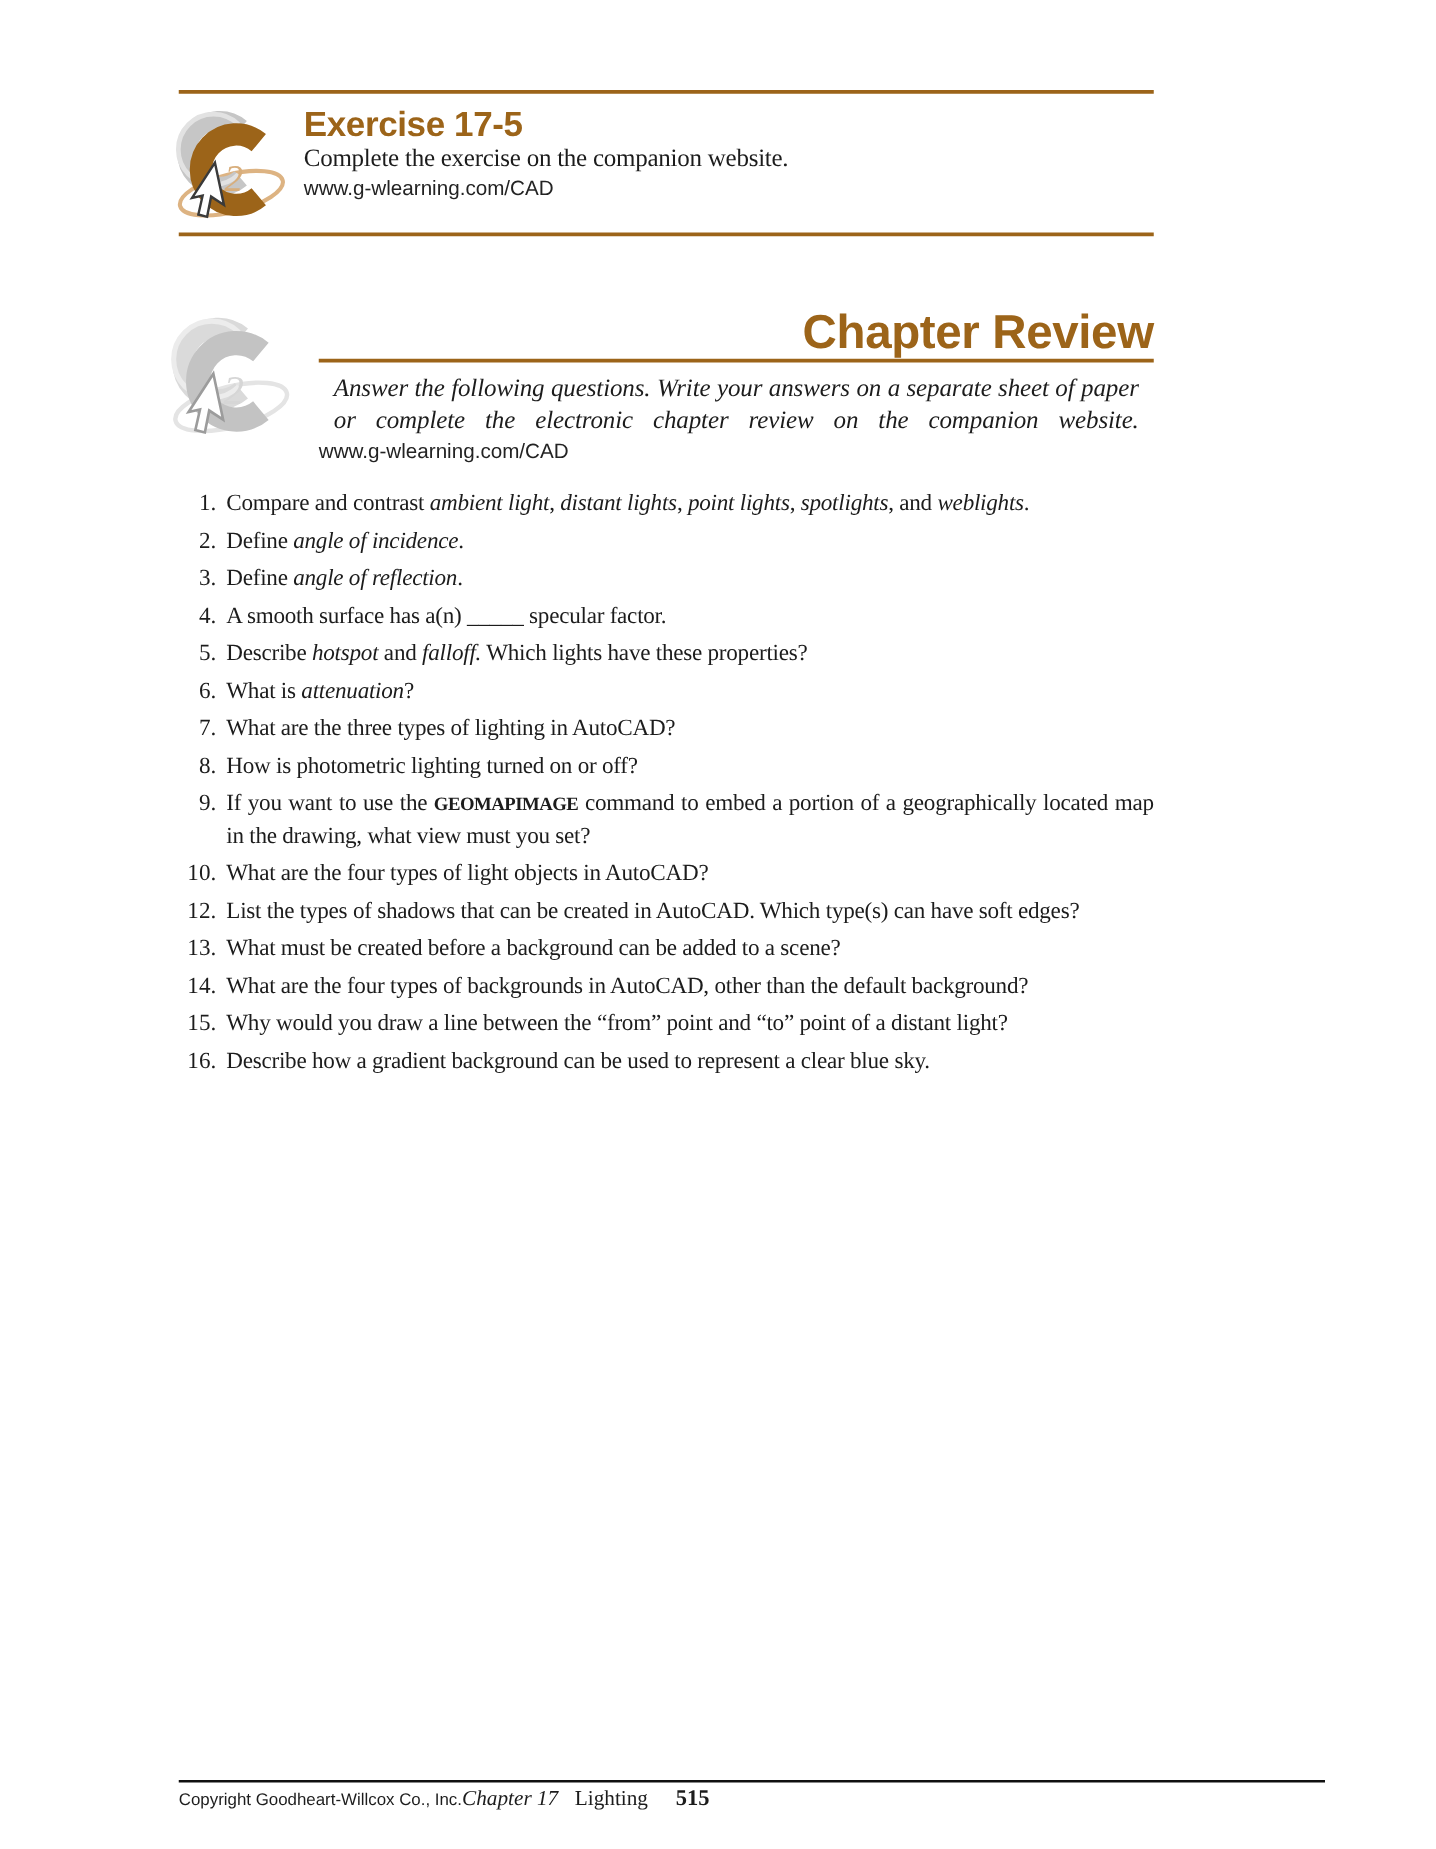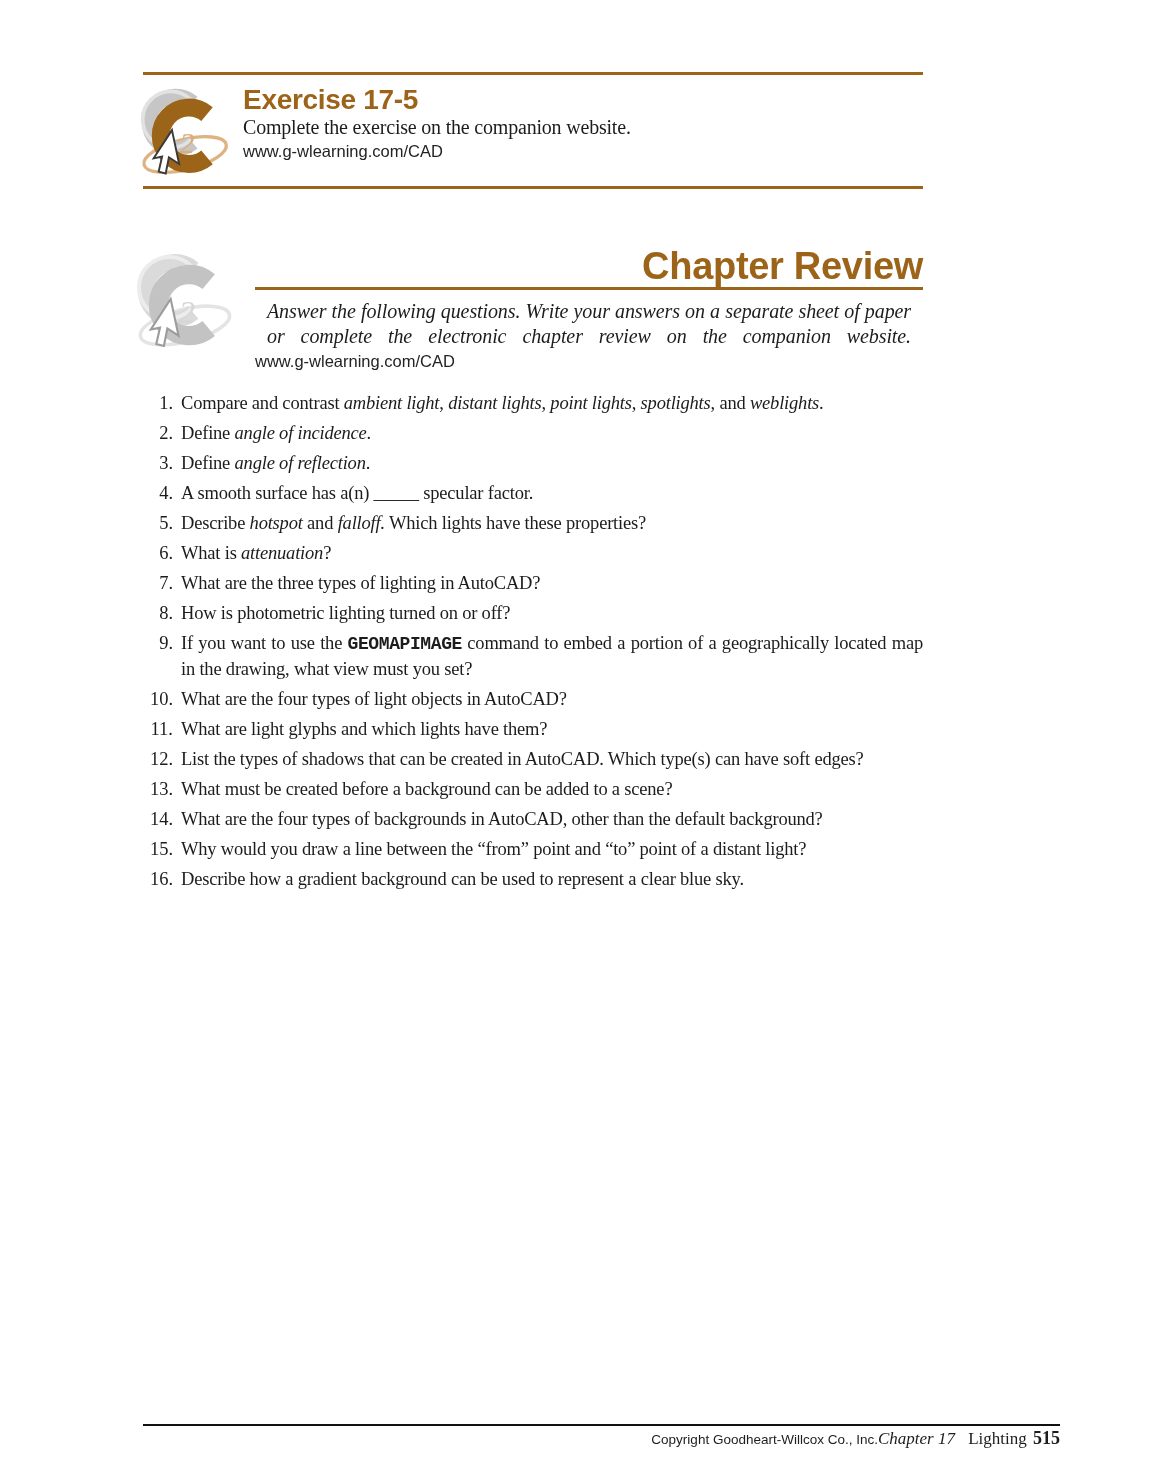--- a/index.html
+++ b/index.html
@@ -37,34 +37,34 @@
 
   .questions { position:absolute; left:143px; top:391px; width:780px; }
   .q { display:flex; margin:0 0 5px 0; }
   .qnum { flex:none; width:30px; text-align:right; font-size:18.5px; line-height:25px; }
   .qtext {
     flex:1; margin-left:8px; font-size:18.5px; line-height:25px;
     text-align:justify; letter-spacing:-0.2px;
   }
   .qtext em { font-style:italic; }
   .qtext .cmd {
-    font-family:Liberation Mono, monospace; font-weight:bold;
-    font-size:18px; letter-spacing:-0.4px;
+    font-family:Liberation Serif, serif; font-weight:bold;
+    font-size:15px; letter-spacing:-0.4px;
   }
 
   .footer-rule { position:absolute; left:143px; top:1424px; width:917px; height:2px; background:#101010; }
   .footer-row {
     position:absolute; left:143px; top:1428px; width:917px;
-    display:flex; justify-content:flex-end; align-items:baseline;
+    display:flex; justify-content:flex-start; align-items:baseline;
   }
   .copyright { font-family:"Liberation Sans", sans-serif; font-size:13.5px; color:#1d1d1d; }
   .footer-right { font-size:17px; white-space:nowrap; }
   .chapter-label { font-style:italic;margin-top:26px; }
   .chapter-title { margin-left:9px; }
-  .page-num { margin-left:2px; font-weight:bold; font-size:18px; }
+  .page-num { margin-left:18px; font-weight:bold; font-size:18px; }
 </style>
 </head>
 <body>
 
 <div class="page">
 
   <div class="rule rule-top"></div>
 
   <svg class="ex-logo" viewBox="0 0 100 104" aria-hidden="true">
     <ellipse cx="48" cy="76" rx="45" ry="16" fill="none" stroke="#ddb382" stroke-width="3.5" transform="rotate(-14 48 76)"></ellipse>
@@ -134,24 +134,20 @@
       </div>
       <div class="q">
         <span class="qnum">9.</span>
         <div class="qtext"><span>If you want to use the </span><span class="cmd">GEOMAPIMAGE</span><span> command to embed a portion of a geograph­ically located map in the drawing, what view must you set?</span></div>
       </div>
       <div class="q">
         <span class="qnum">10.</span>
         <div class="qtext"><span>What are the four types of light objects in AutoCAD?</span></div>
       </div>
       <div class="q">
-        <span class="qnum">11.</span>
-        <div class="qtext"><span>What are light glyphs and which lights have them?</span></div>
-      </div>
-      <div class="q">
         <span class="qnum">12.</span>
         <div class="qtext"><span>List the types of shadows that can be created in AutoCAD. Which type(s) can have soft edges?</span></div>
       </div>
       <div class="q">
         <span class="qnum">13.</span>
         <div class="qtext"><span>What must be created before a background can be added to a scene?</span></div>
       </div>
       <div class="q">
         <span class="qnum">14.</span>
         <div class="qtext"><span>What are the four types of backgrounds in AutoCAD, other than the default background?</span></div>

